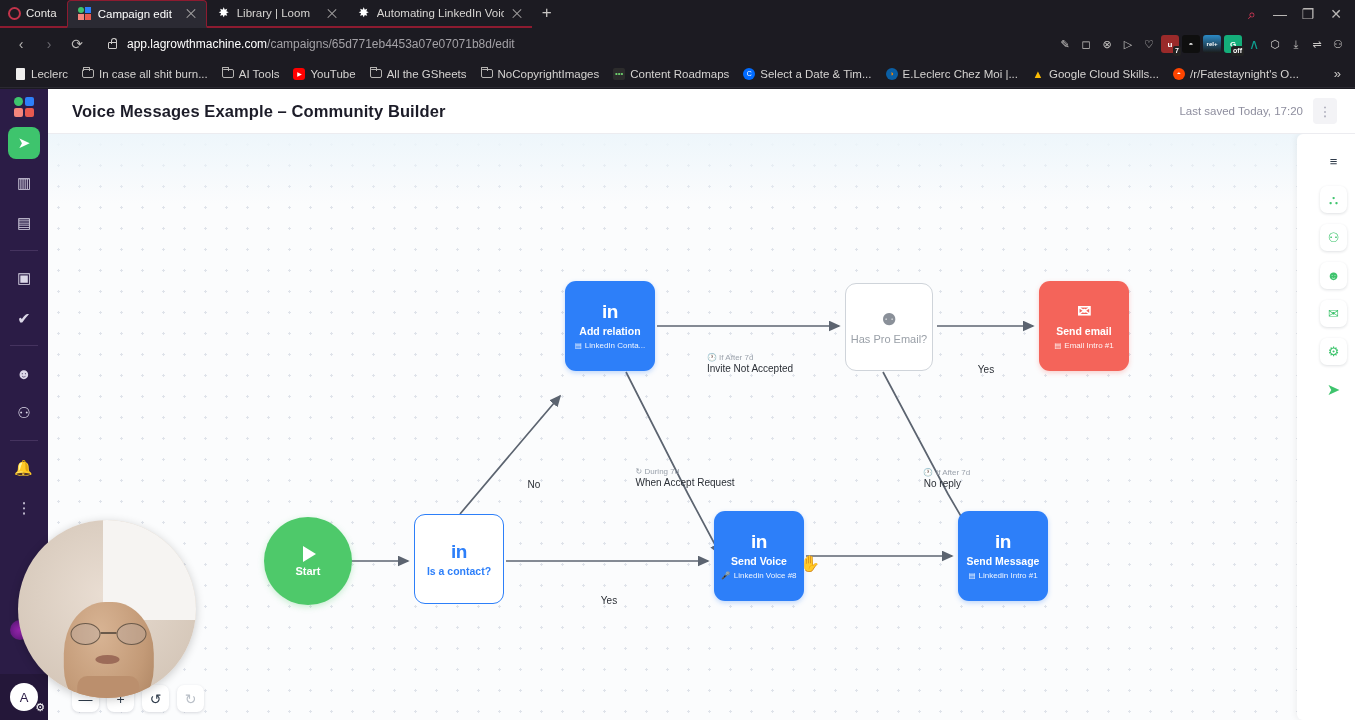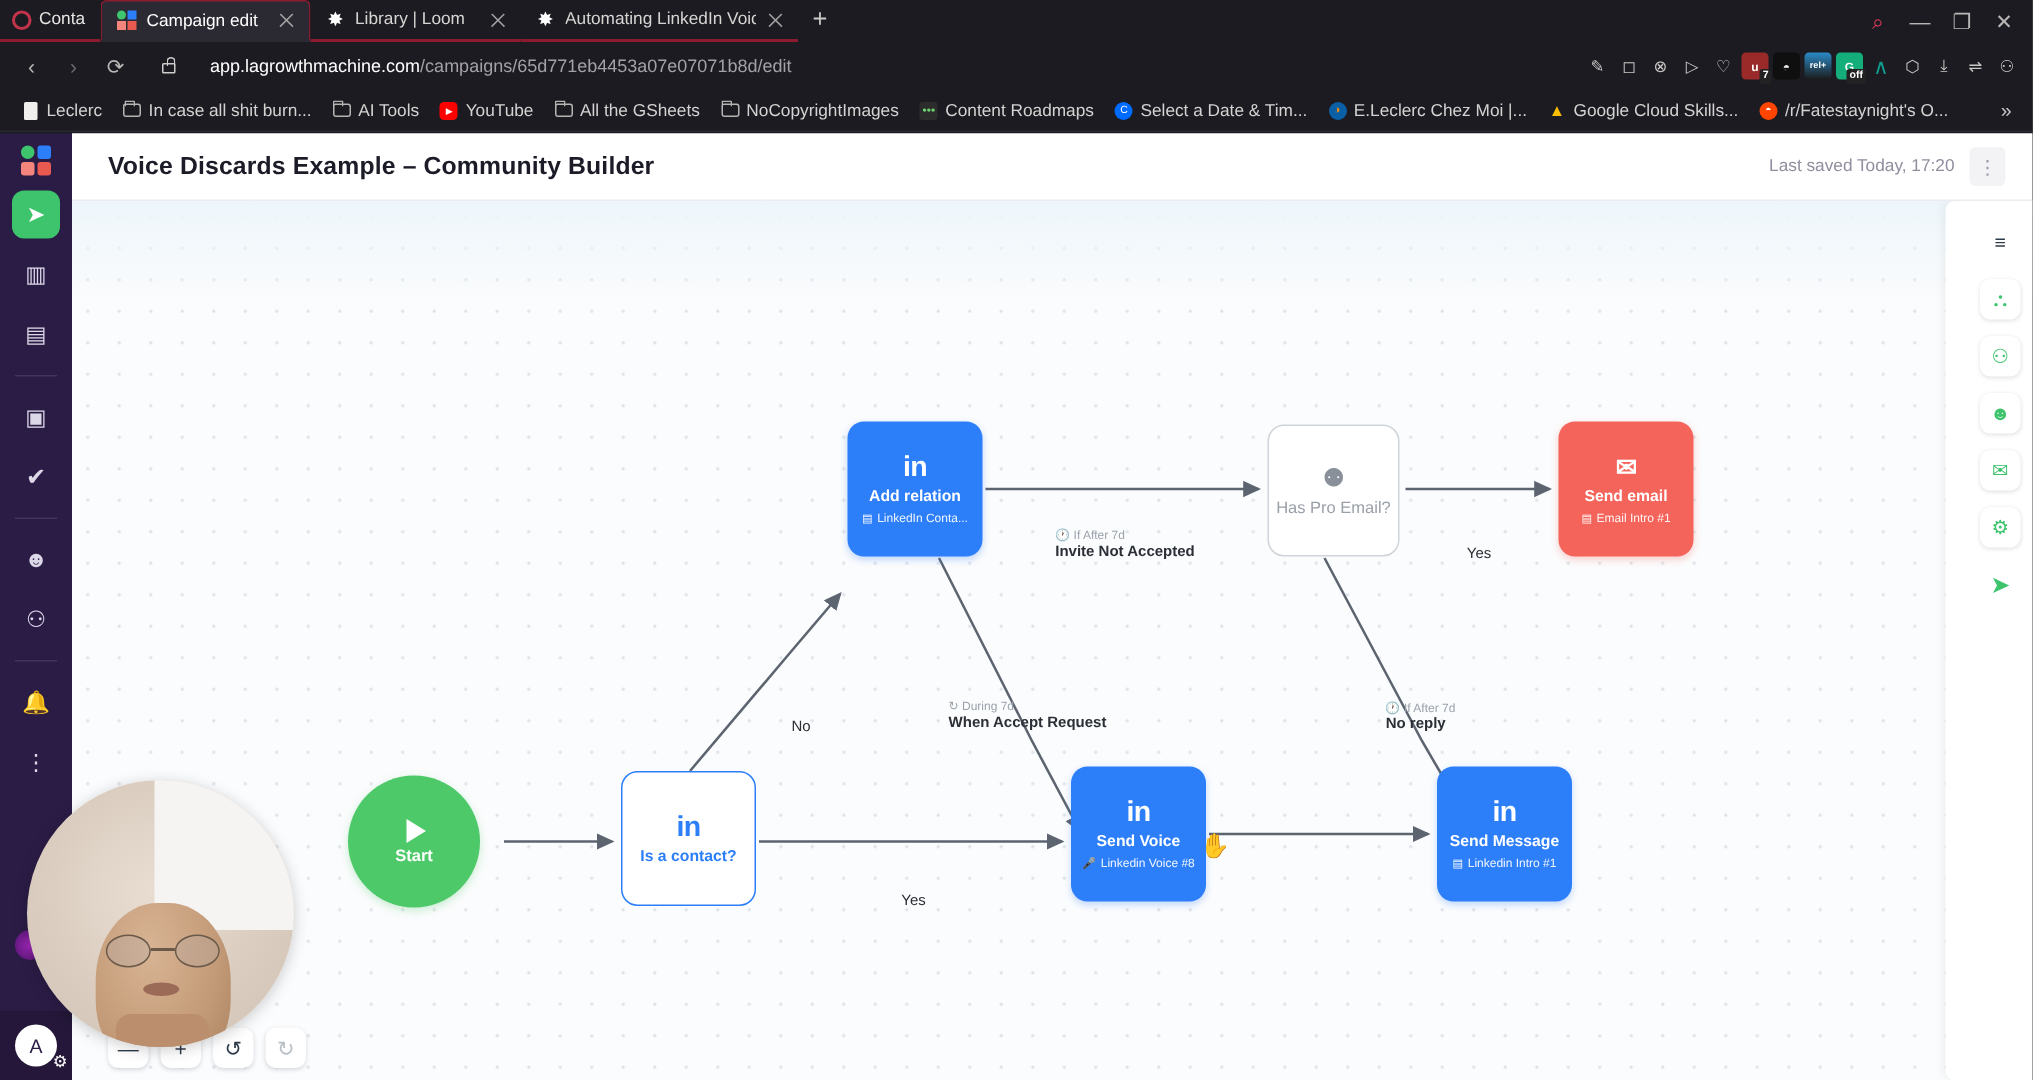--- a/index.html
+++ b/index.html
@@ -69,21 +69,21 @@
     position: absolute; top: 28px; left: 0; right: 0; height: 32px;
     display: flex; align-items: center; gap: 2px; padding: 0 8px;
     background: #1c1b22;
   }
   .nav-ico {
     width: 26px; height: 26px; display: flex; align-items: center; justify-content: center;
     color: #b9b7b5; font-size: 14px; flex: none;
   }
   .nav-ico.dim { color: #6b6a70; }
   .urlbar {
-    flex: 1; display: flex; align-items: center; gap: 23px;
+    flex: 1; display: flex; align-items: center; gap: 10px;
     height: 24px; padding: 0 10px; margin-left: 6px;
     color: #cfcdcb; font-size: 12px;
   }
   .url-host { color: #ffffff; }
   .url-path { color: #a3a1a6; }
   .lock {
     width: 9px; height: 7px; border: 1.4px solid #cfcdcb; border-radius: 1px;
     position: relative; margin-top: 3px; flex: none;
   }
   .lock::before {
@@ -234,21 +234,21 @@
     margin-left: 3px;
   }
   .start-label { font-size: 11px; font-weight: 700; }
 
   .edges { position: absolute; inset: 0; pointer-events: none; }
   .edge-label {
     position: absolute; text-align: left; transform: translate(-50%, -50%);
     white-space: nowrap;
   }
   .edge-cond { font-size: 8px; color: #9aa1ab; display: block; line-height: 11px; }
-  .edge-main { font-size: 10px; color: #2b2f36; font-weight: 700; display: block; line-height: 12px; }
+  .edge-main { font-size: 10px; color: #2b2f36; font-weight: 400; display: block; line-height: 12px; }
   .edge-main.plain { font-weight: 400; }
 
   .bottom-tools {
     position: absolute; left: 24px; bottom: 8px;
     display: flex; align-items: center; gap: 8px;
   }
   .bt-btn {
     width: 27px; height: 27px; border-radius: 7px; background: #fff;
     box-shadow: 0 1px 3px rgba(30,40,60,.16);
     display: flex; align-items: center; justify-content: center;
@@ -473,21 +473,21 @@
       <div class="avatar">
         <span>A</span>
         <span class="cog">⚙</span>
       </div>
     </div>
   </div>
 
   <div class="page">
 
     <div class="page-header">
-      <div class="page-title">Voice Discards Example – Community Builder</div>
+      <div class="page-title">Voice Messages Example – Community Builder</div>
       <div class="header-right">
         <div class="saved">Last saved Today, 17:20</div>
         <div class="kebab">⋮</div>
       </div>
     </div>
 
     <div class="canvas">
 
       <div class="right-panel"></div>
 
@@ -510,21 +510,21 @@
           <path d="M889,192 L985,192"></path>
 
           <path d="M578,238 L640,360 L672,420"></path>
 
           <path d="M835,238 L900,360 L935,420"></path>
 
           <path d="M758,422 L904,422"></path>
         </g>
       </svg>
 
-      <div class="node" style="left:184px; top:383px;">
+      <div class="node" style="left:216px; top:383px;">
         <div class="node-start">
           <span class="start-tri"></span>
           <span class="start-label">Start</span>
         </div>
       </div>
 
       <div class="node" style="left:366px; top:380px;">
         <div class="node-box node-outline">
           <span class="node-ico">in</span>
           <span class="node-title" style="font-weight:600;">Is a contact?</span>

